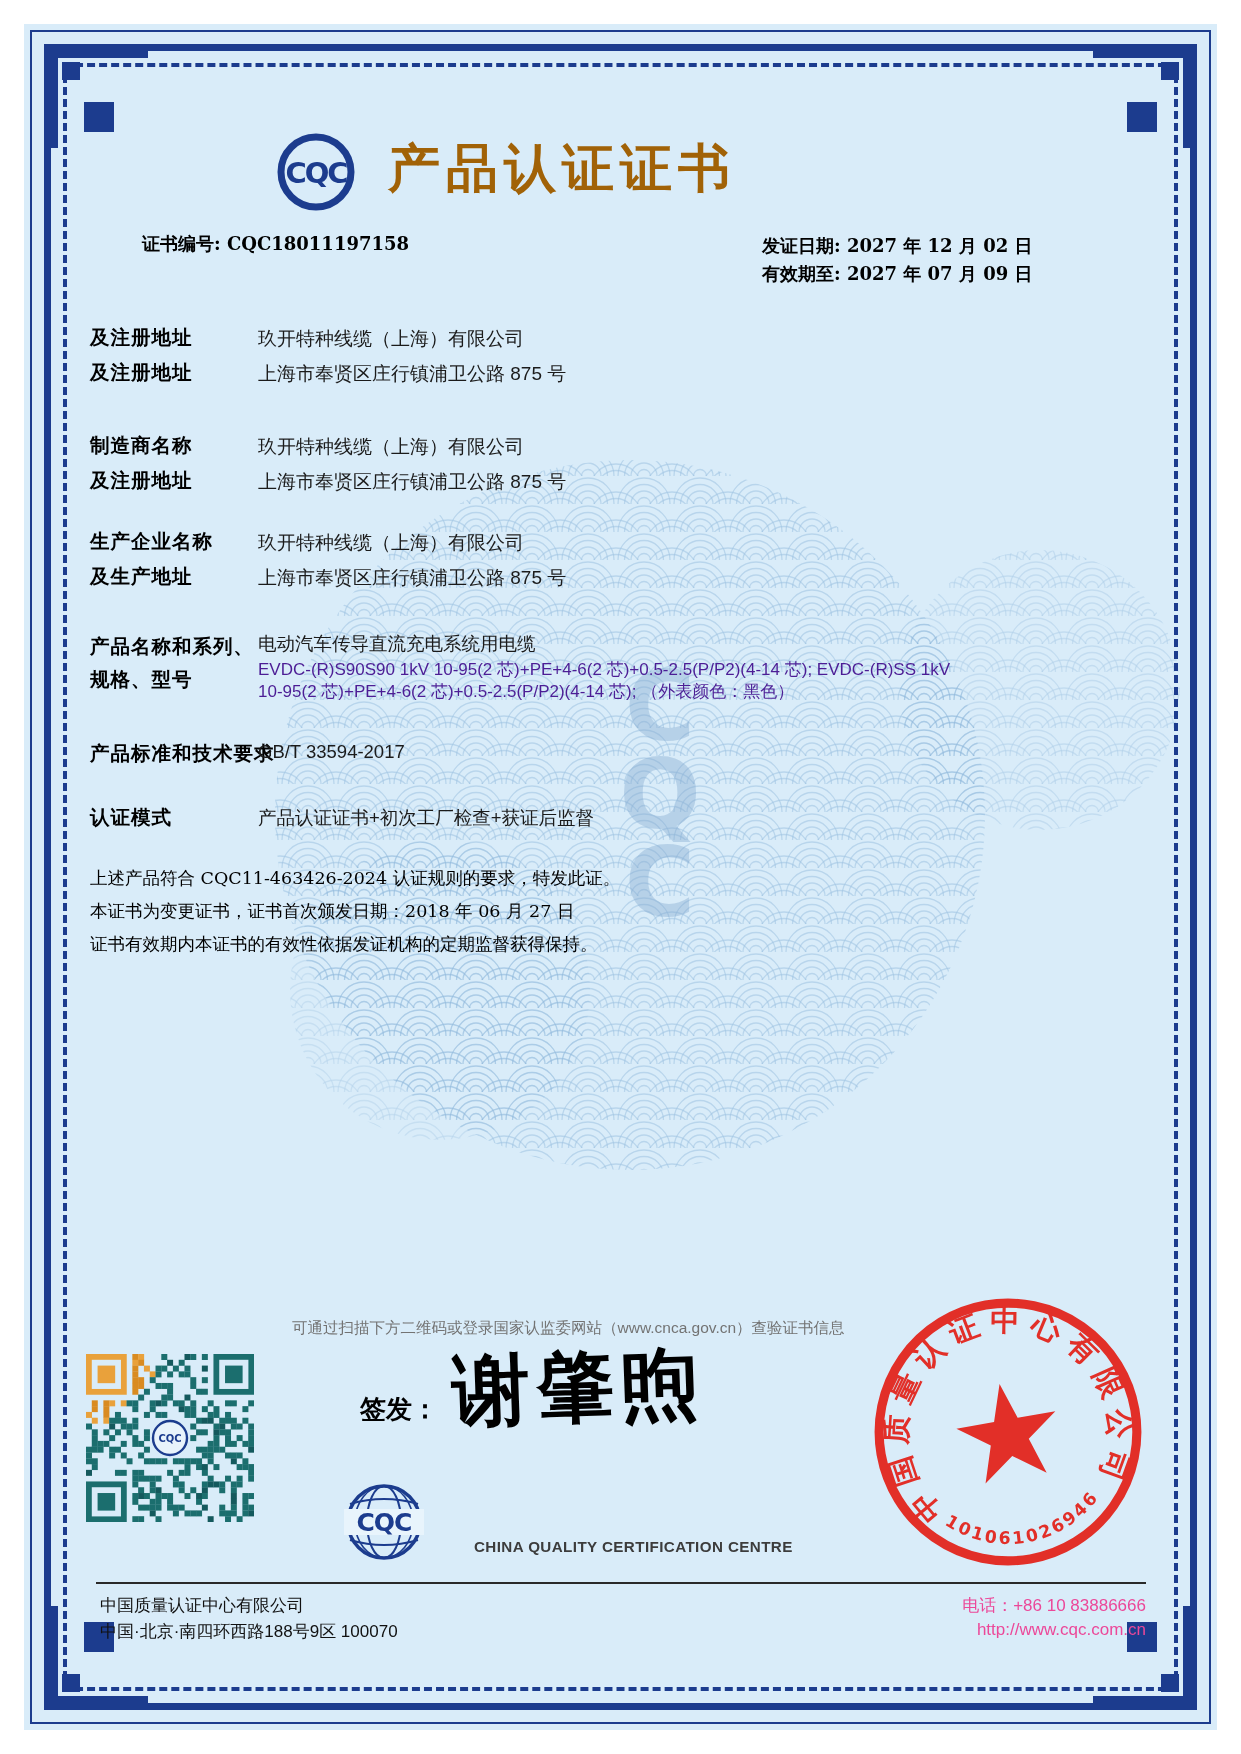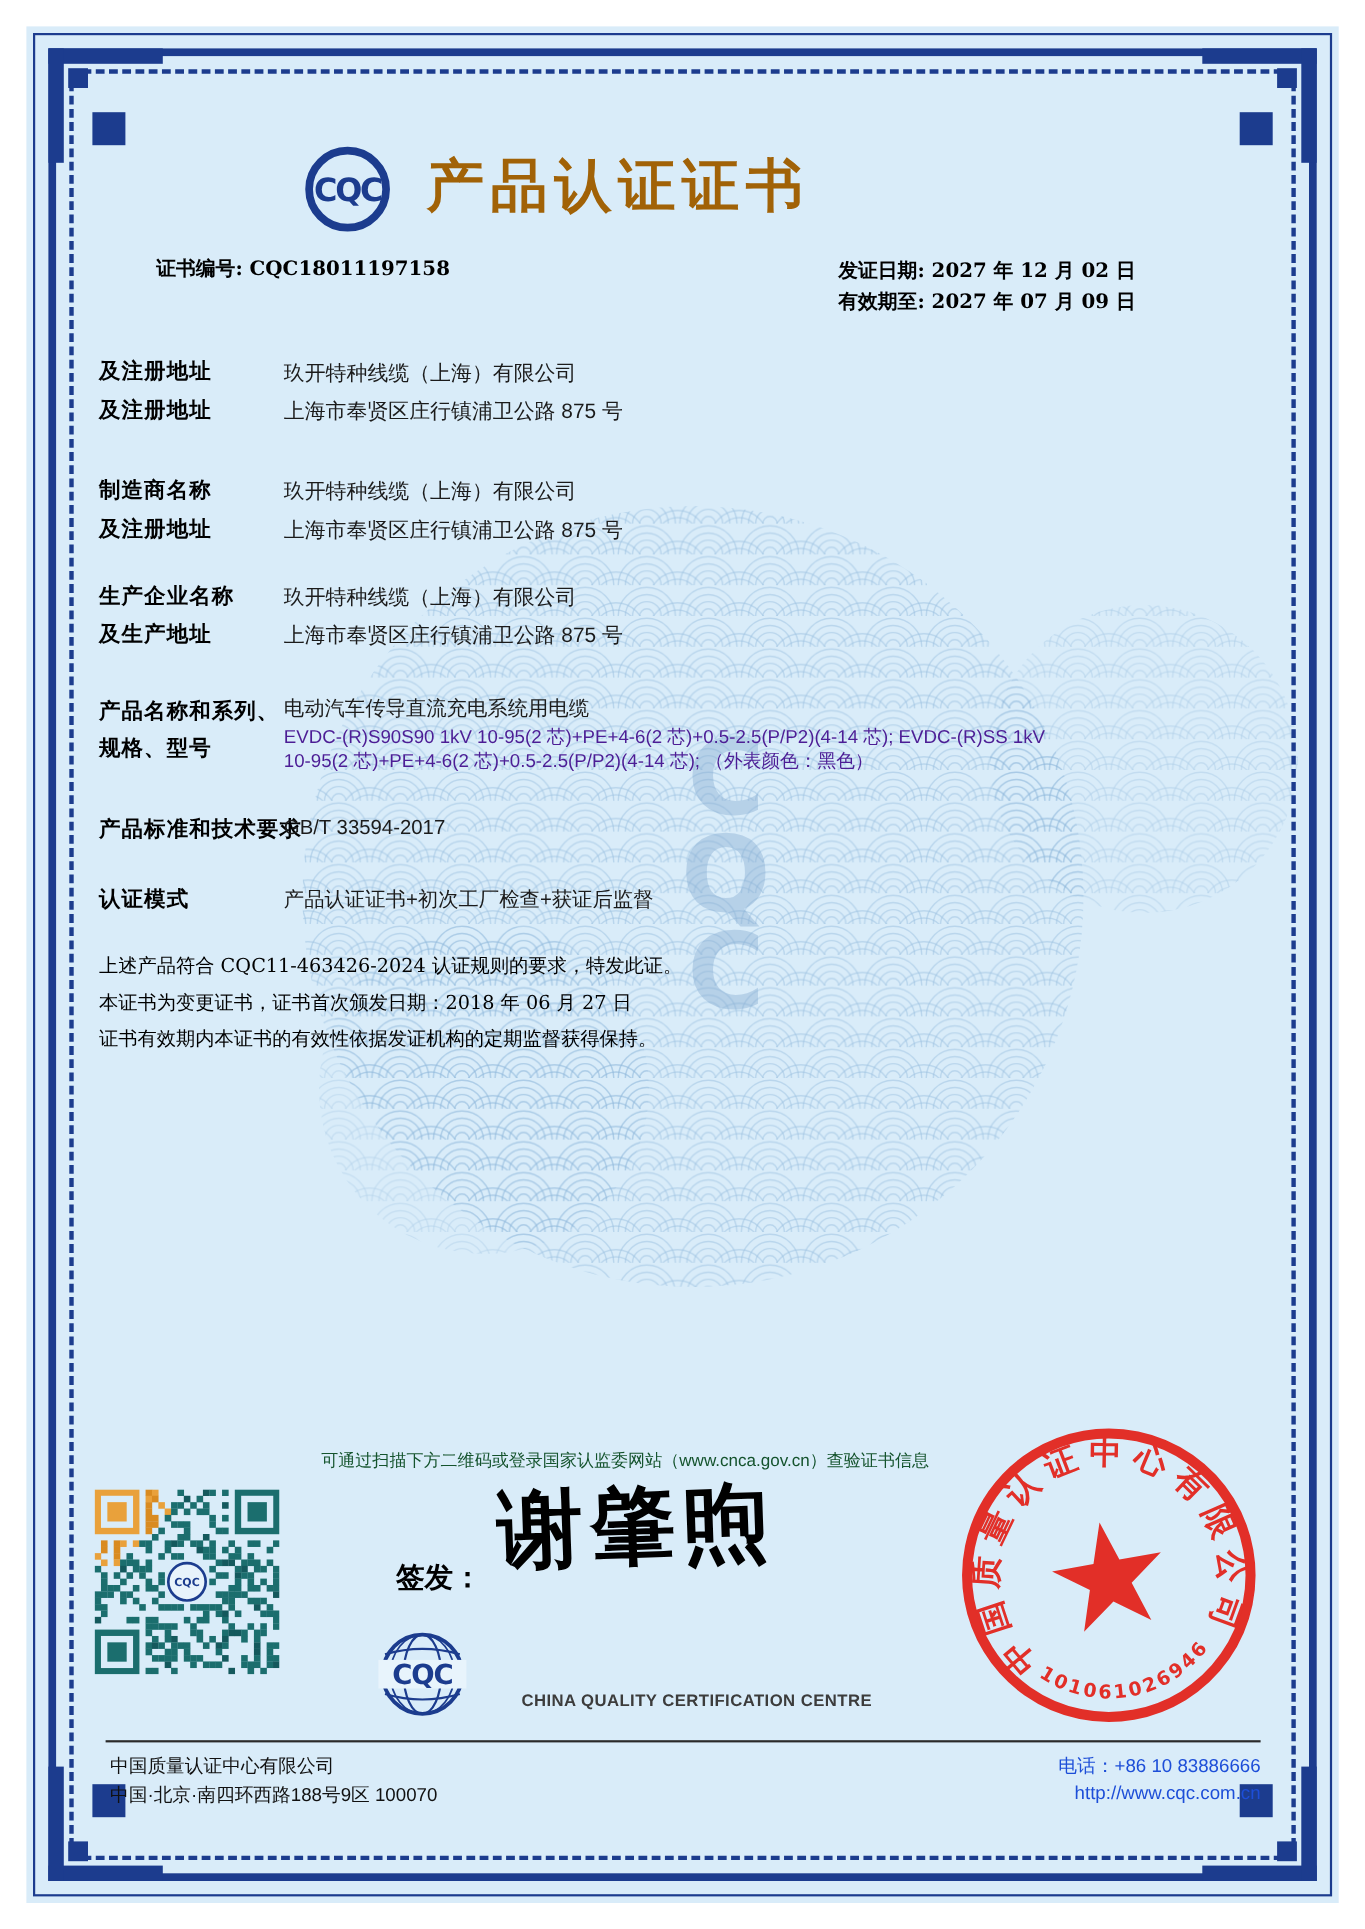--- a/index.html
+++ b/index.html
@@ -31,33 +31,33 @@
   .kai{font-family:"DejaVu Serif","Liberation Serif",serif;}
   .cert-line{position:absolute;left:142px;top:232px;font-size:18px;font-weight:700;}
   .date-line{position:absolute;left:762px;font-size:18px;font-weight:700;}
   .d1{top:234px}.d2{top:262px}
   
   .flabel{position:absolute;left:90px;font-size:19.5px;font-weight:900;color:#000;letter-spacing:1px;}
   .fvalue{position:absolute;left:258px;font-size:19px;font-weight:400;color:#1b1b1b;}
   .spec{font-size:17px;color:#4c1d95;}
   .stmt{position:absolute;left:90px;font-size:17.5px;font-weight:500;color:#000;}
   
-  .verify{position:absolute;left:292px;top:1318px;font-size:15.5px;color:#14532d;}
+  .verify{position:absolute;left:292px;top:1318px;font-size:15.5px;color:#737373;}
   .qr{position:absolute;left:86px;top:1354px;width:168px;height:168px;}
-  .sign-label{position:absolute;left:360px;top:1392px;font-size:26px;font-weight:800;margin-top:25px;}
+  .sign-label{position:absolute;left:360px;top:1392px;font-size:26px;font-weight:800;}
   .sign-name{position:absolute;left:452px;top:1336px;font-size:78px;font-weight:700;letter-spacing:6px;
              font-family:"DejaVu Serif","Liberation Serif",serif;transform:rotate(-2deg);color:#000;}
   .org-logo{position:absolute;left:344px;top:1482px;width:80px;height:80px;}
   .org-cn{position:absolute;left:472px;top:1486px;font-size:38px;font-weight:700;color:#2e2e2e;letter-spacing:2px;}
   .org-en{position:absolute;left:474px;top:1538px;font-size:15.2px;font-weight:700;color:#3c3c3c;letter-spacing:0.4px;}
   .seal{position:absolute;left:868px;top:1292px;width:280px;height:280px;opacity:0.93;}
   .footer-line{position:absolute;left:96px;top:1582px;width:1050px;height:2px;background:#2a2a2a;}
   .ft{position:absolute;font-size:17px;color:#111;}
   .ft-co{left:100px;top:1594px}.ft-ad{left:100px;top:1620px}
-  .ft-right{position:absolute;left:800px;width:346px;text-align:right;font-size:17px;color:#1d4ed8;}
+  .ft-right{position:absolute;left:800px;width:346px;text-align:right;font-size:17px;color:#ec4899;}
   .ft-ph{top:1594px}.ft-web{top:1620px}
 </style>
 </head>
 <body>
 
 <div class="page">
   <div class="bg-blue"></div>
 
   <svg class="wm" viewBox="0 0 1241 1754">
     <defs>

